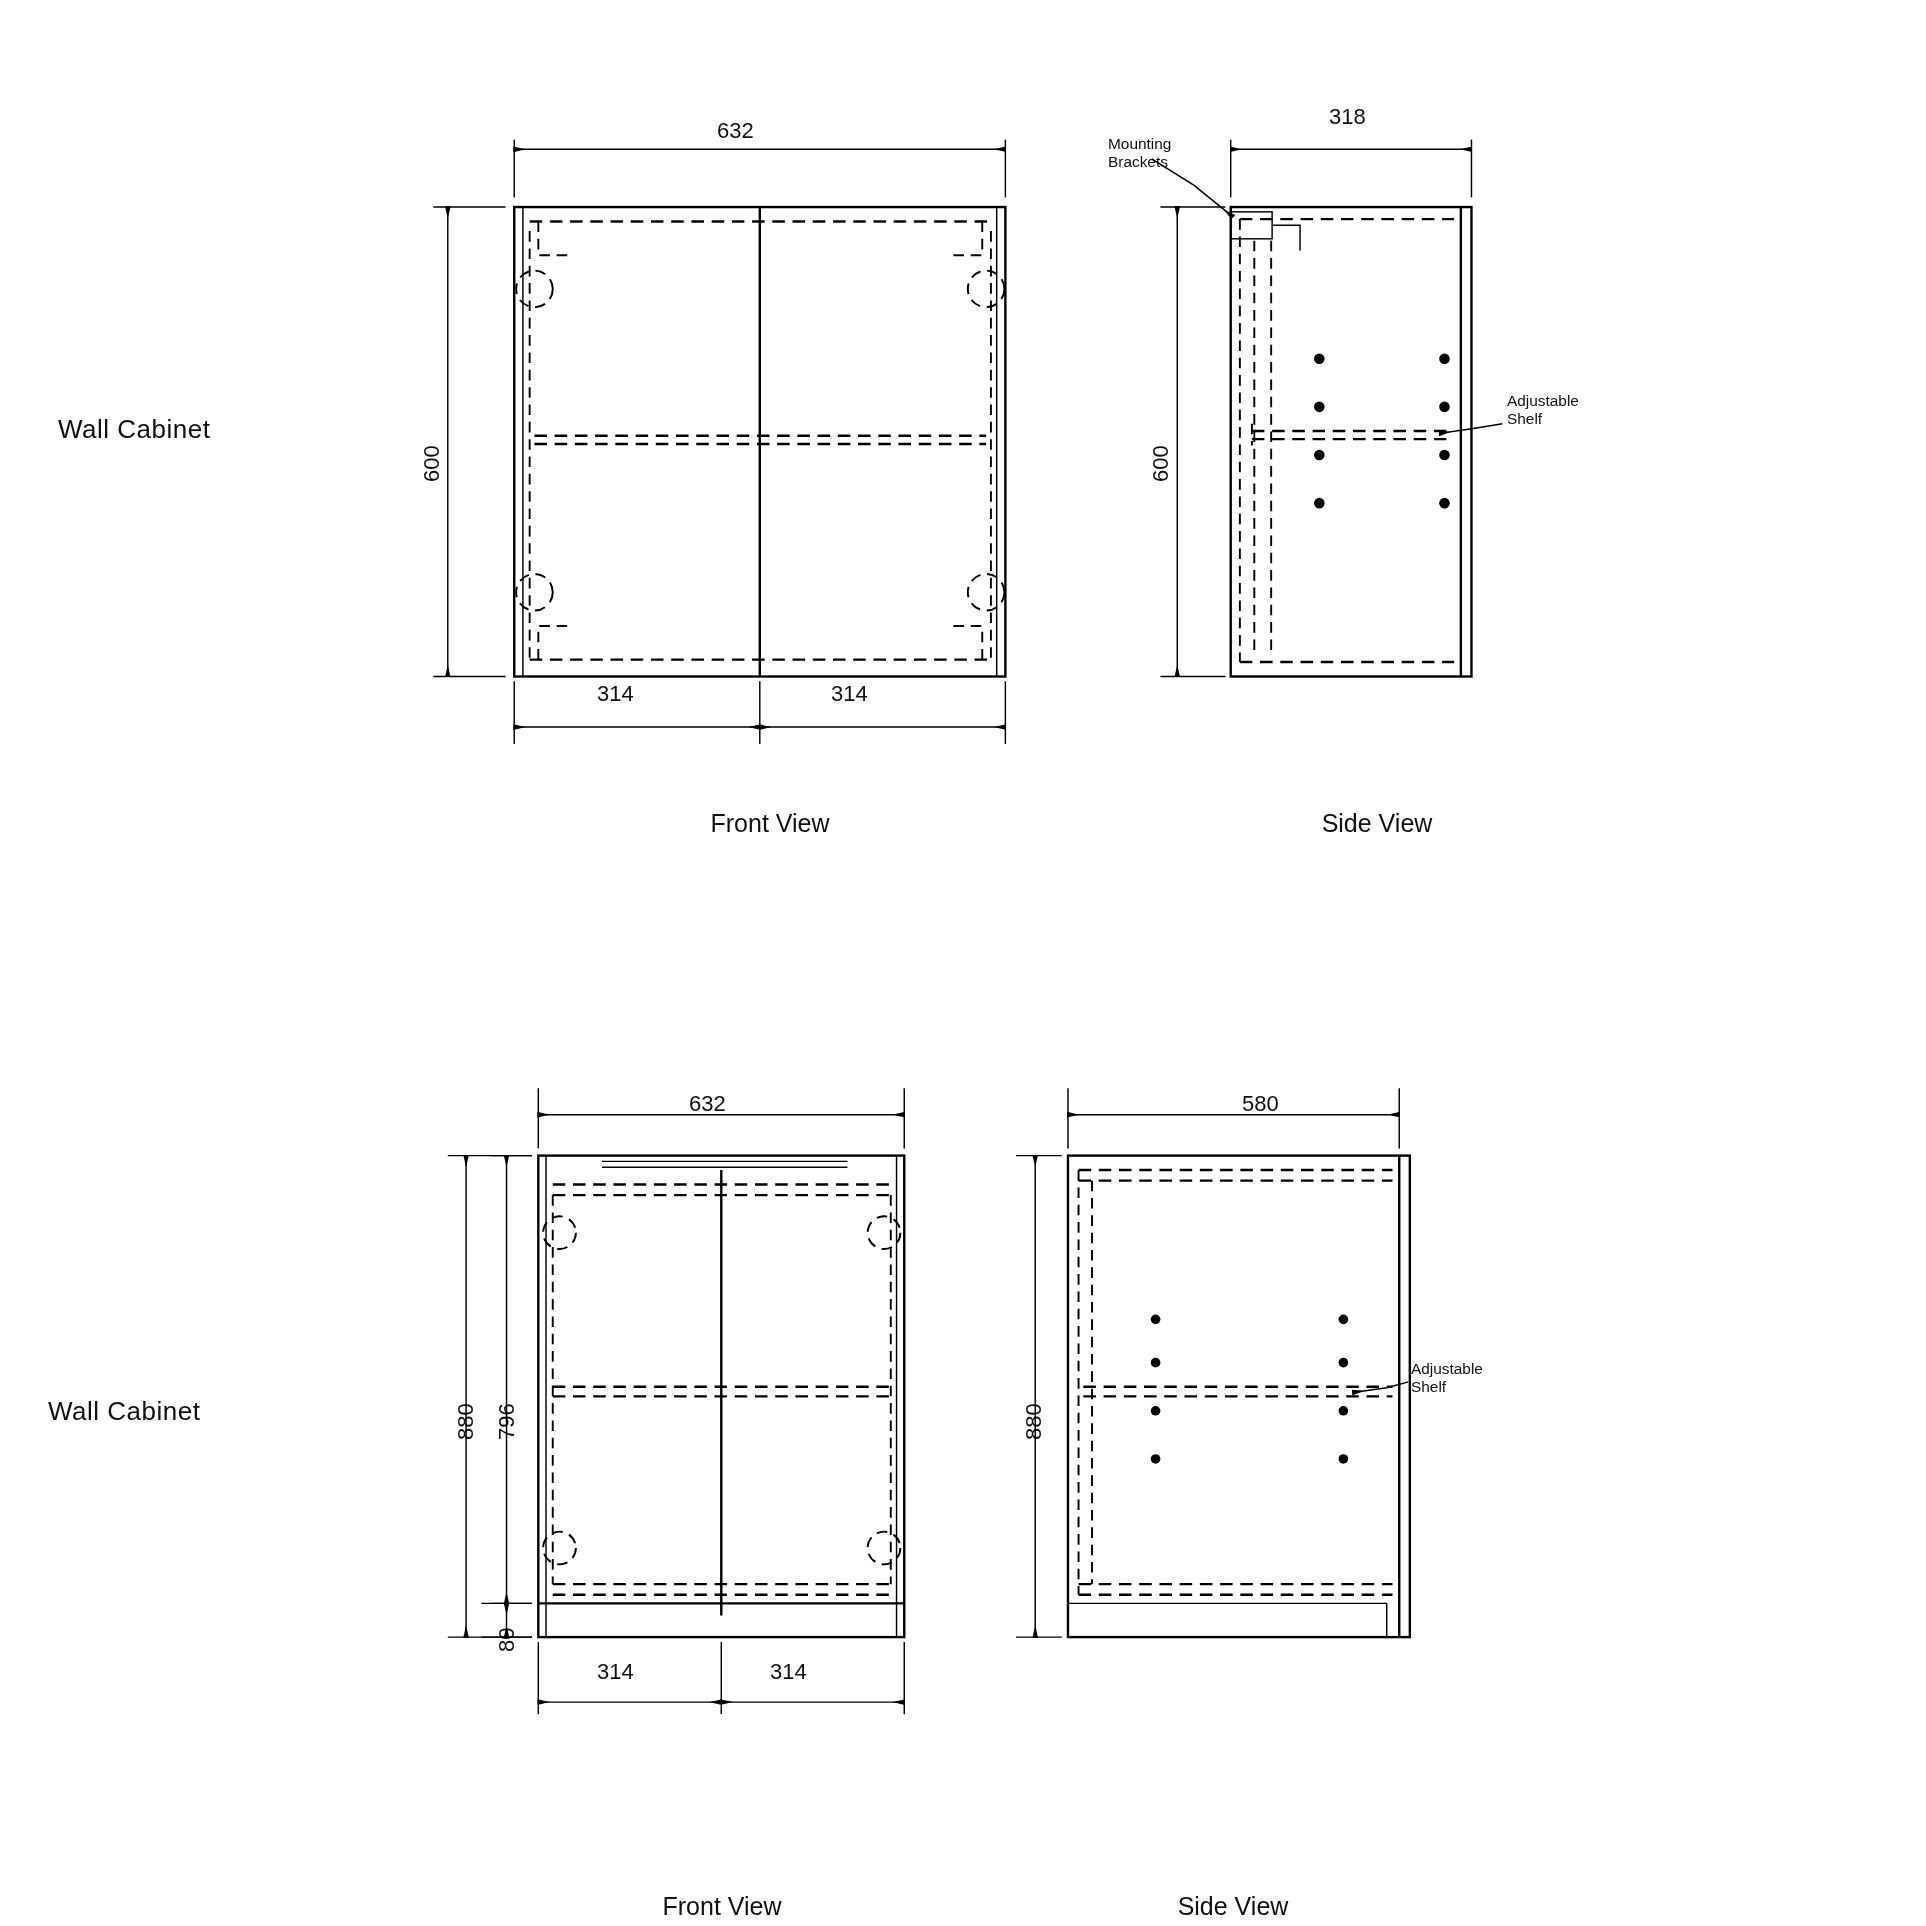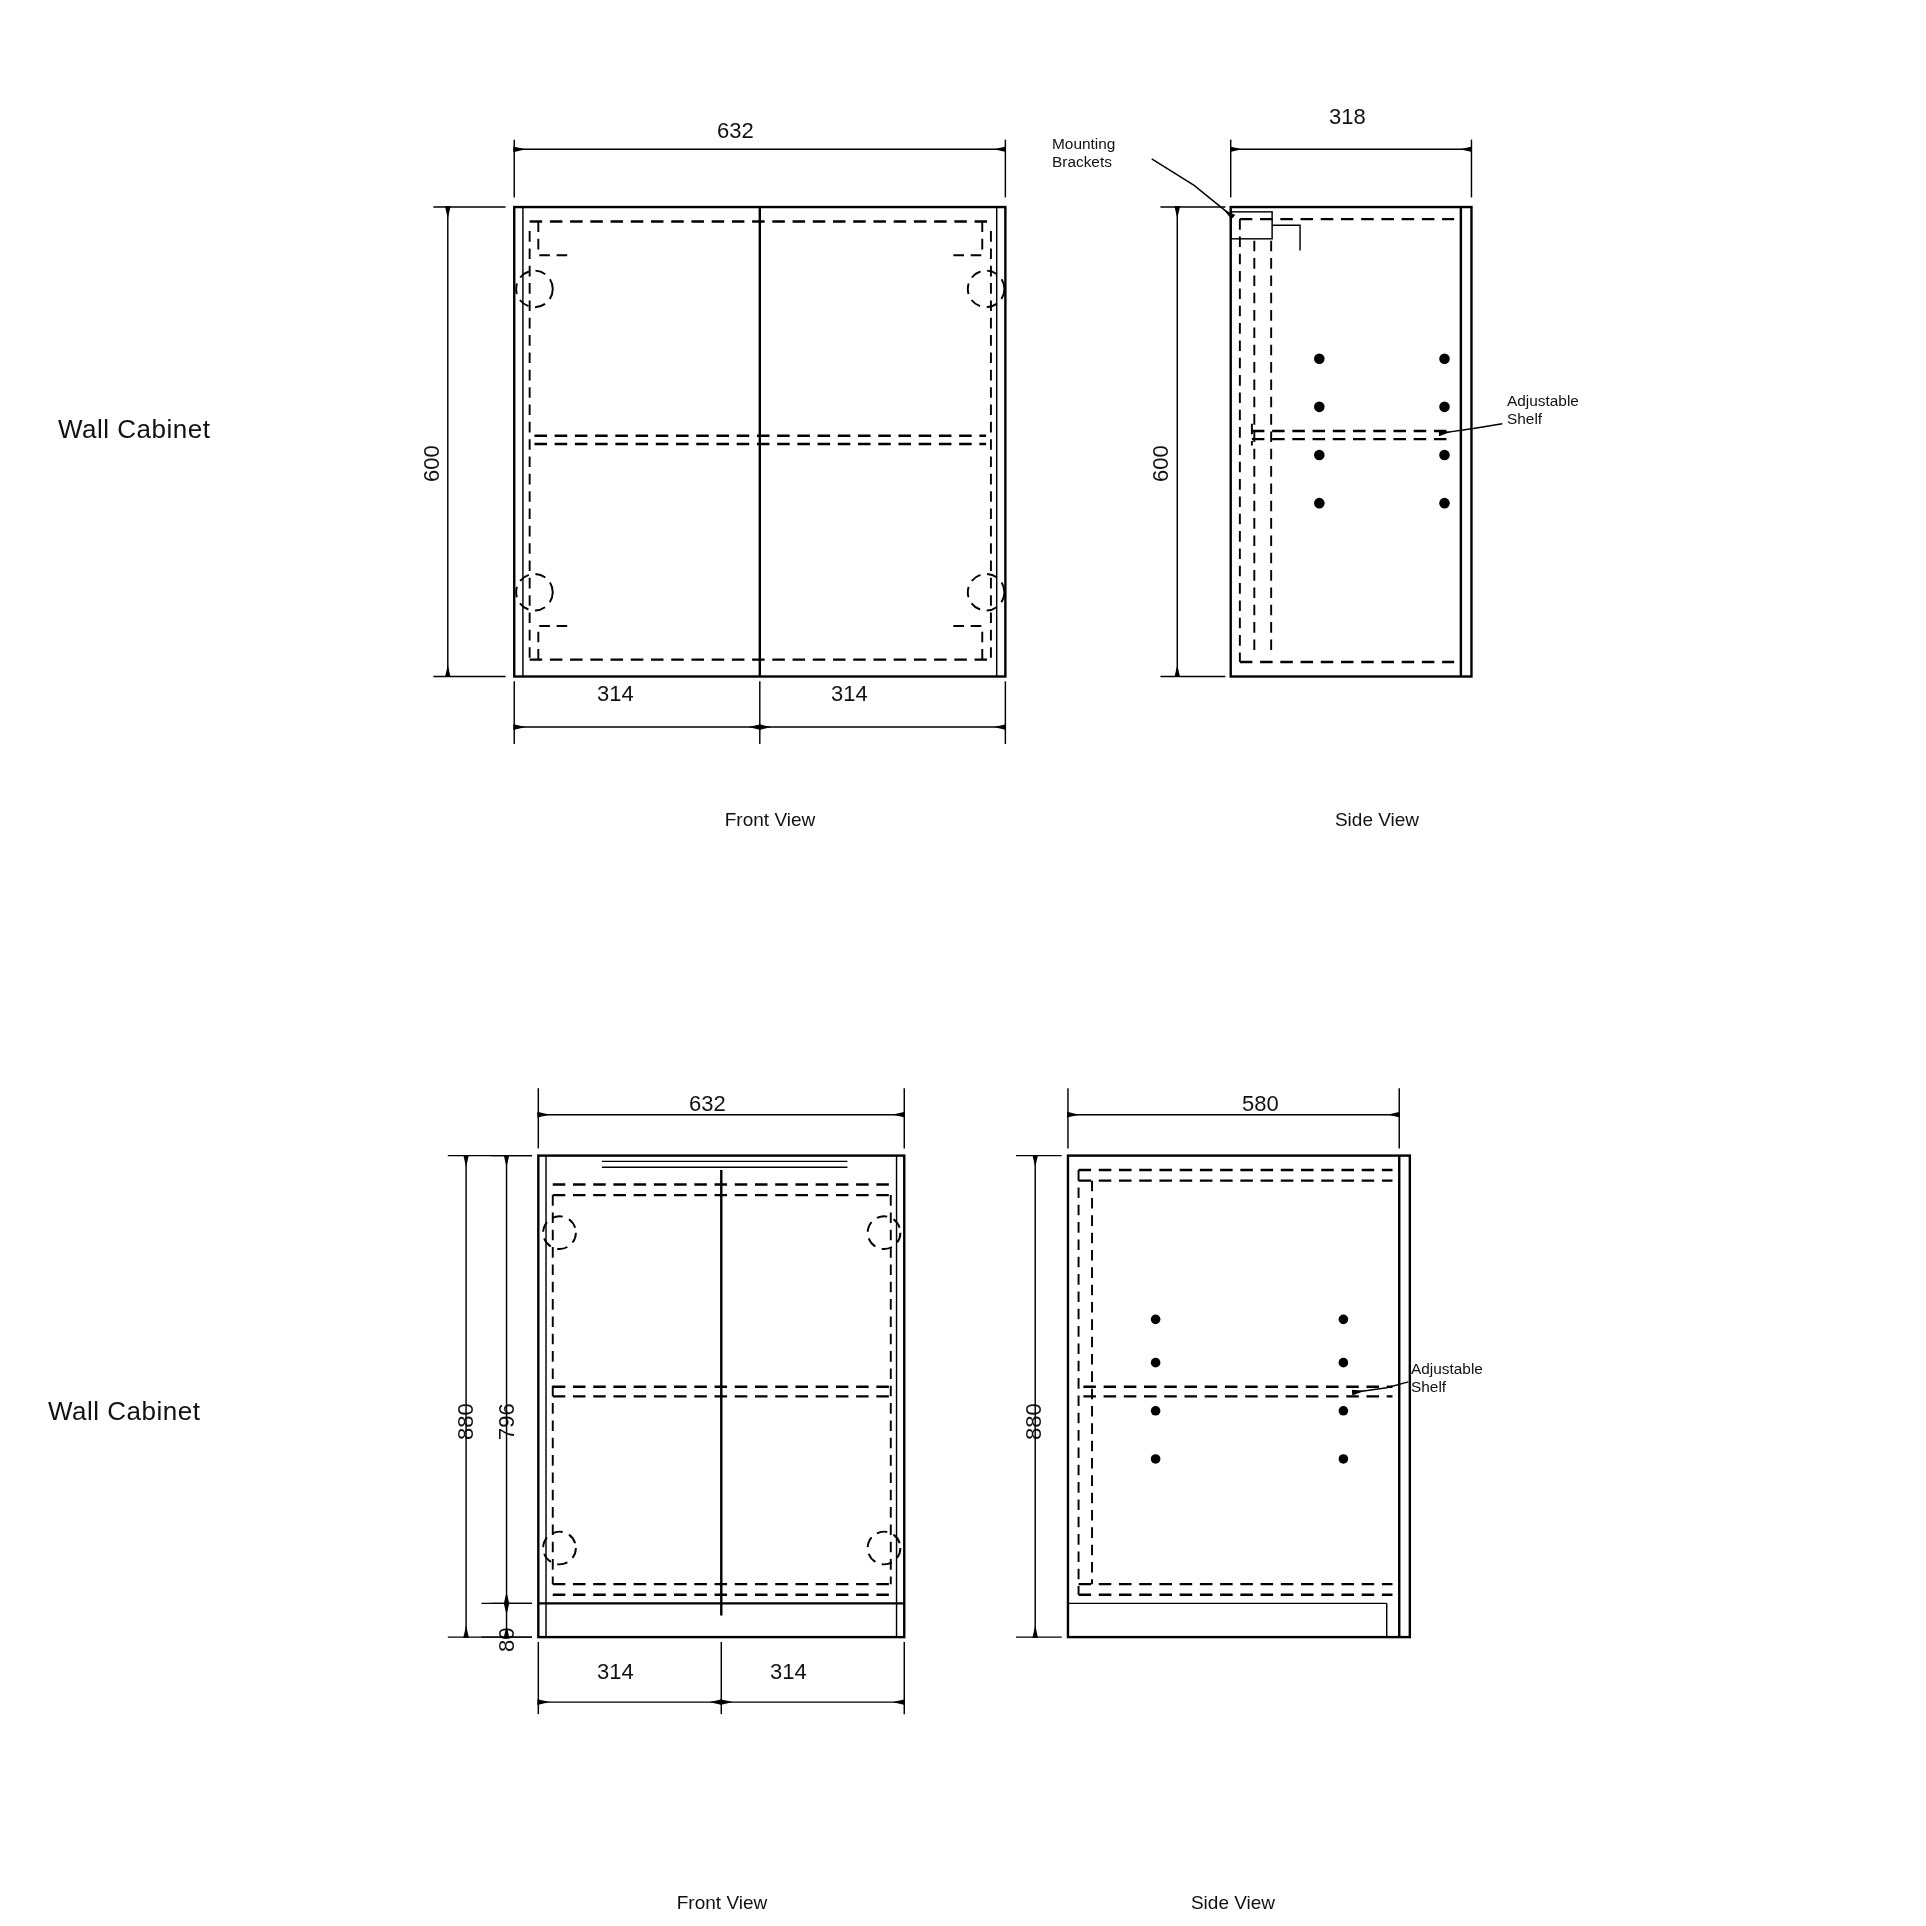--- a/index.html
+++ b/index.html
@@ -23,21 +23,21 @@
   }
   .section-label {
     position: absolute;
     font-size: 26px;
     letter-spacing: 0.5px;
     color: #111;
     white-space: nowrap;
   }
   .view-caption {
     position: absolute;
-    font-size: 19px;
+    font-size: 25px;
     color: #111;
     white-space: nowrap;
     text-align: center;
   }
   .callout-text {
     position: absolute;
     font-size: 15.4px;
     line-height: 1.15;
     color: #111;
     white-space: pre-line;
@@ -105,21 +105,21 @@
   <div class="dim-text vert" style="left:494px; top:1652px;">80</div>
 
   <div class="dim-text" style="left:597px; top:1659px;">314</div>
 
   <div class="dim-text" style="left:770px; top:1659px;">314</div>
 
   <div class="dim-text" style="left:1213px; top:1091px;margin-left:29px;">580</div>
 
   <div class="dim-text vert" style="left:1021px; top:1440px;">880</div>
 
-  <div class="callout-text" style="left:1052px; top:135px;">Mounting
+  <div class="callout-text" style="left:1108px; top:135px;">Mounting
 Brackets</div>
 
   <div class="callout-text" style="left:1507px; top:392px;">Adjustable
 Shelf</div>
 
   <div class="callout-text" style="left:1411px; top:1360px;">Adjustable
 Shelf</div>
 
   <svg class="overlay" viewBox="0 0 4000 4000" xmlns="http://www.w3.org/2000/svg">
 

